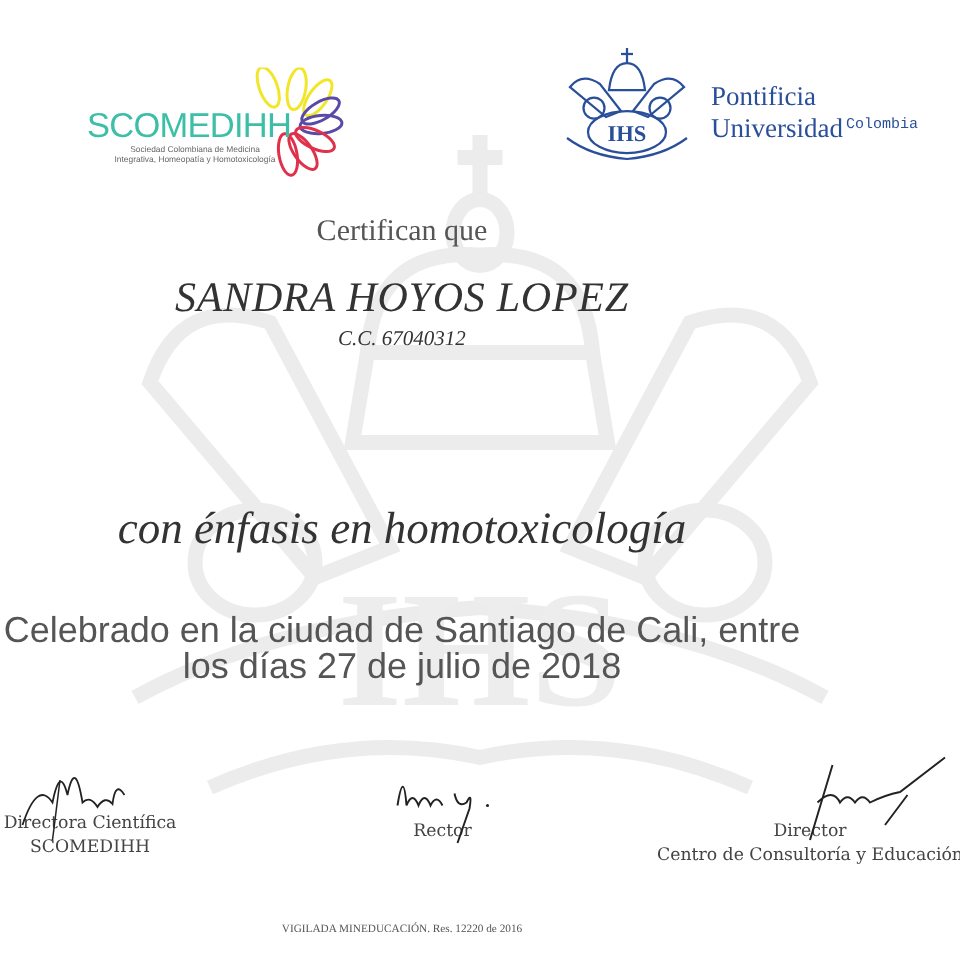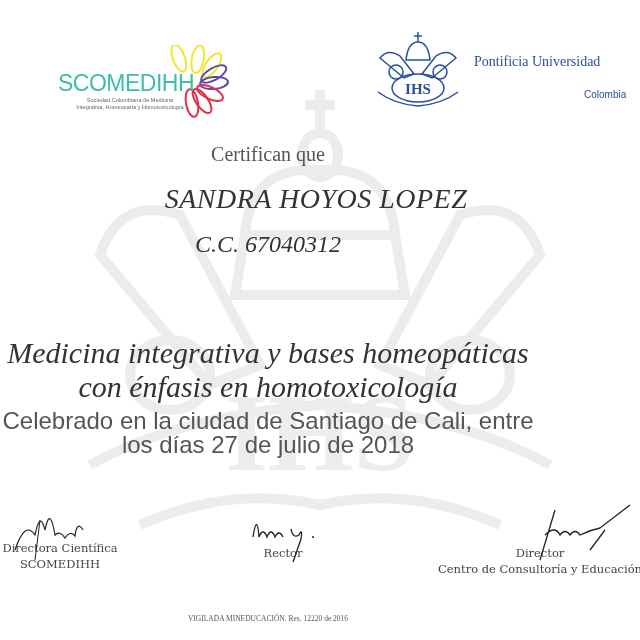--- a/index.html
+++ b/index.html
@@ -11,27 +11,27 @@
   .watermark { position: absolute; left: 60px; top: 85px; width: 520px; height: 470px; }
 
   
   .scom-logo { left: 30px; top: 45px; width: 200px; height: 80px; }
   .scom-title { position: absolute; left: 28px; top: 25px; font-family: "Liberation Sans", sans-serif; font-size: 23px; color: #3cbfa6; letter-spacing: -0.5px; }
   .scom-sub { position: absolute; left: 30px; top: 52px; font-family: "Liberation Sans", sans-serif; font-size: 5.6px; color: #666; line-height: 7px; text-align: center; width: 140px; }
   .petals { position: absolute; left: 130px; top: 0px; width: 80px; height: 80px; }
 
   .jav-logo { left: 374px; top: 30px; width: 230px; height: 80px; }
   .jav-crest { position: absolute; left: 0; top: 0; width: 88px; height: 80px; }
-  .jav-top { position: absolute; left: 100px; top: 24px; font-family: "Liberation Serif", serif; font-size: 14px; color: #2a4f9a; }
+  .jav-top { position: absolute; left: 100px; top: 24px; font-family: "Liberation Serif", serif; font-size: 18px; color: #2a4f9a; }
   .jav-main { position: absolute; left: 100px; top: 38px; font-family: "Liberation Serif", serif; font-size: 24px; color: #2a4f9a; letter-spacing: 0.5px; }
-  .jav-country { position: absolute; left: 190px; top: 59px; font-family: Liberation Sans, sans-serif; font-size: 10px; color: #2a4f9a; margin-left: 20px; }
+  .jav-country { position: absolute; left: 190px; top: 48px; font-family: Liberation Mono, monospace; font-size: 10px; color: #2a4f9a; }
 
   .certifican { top: 143px; font-size: 20px; color: #555; font-family: "Liberation Serif", serif; }
-  .name { top: 183px; font-size: 28px; font-style: italic; color: #333; font-family: "Liberation Serif", serif; letter-spacing: 0.5px; margin-left: 48px; }
-  .cc { top: 231px; font-size: 24px; font-style: italic; color: #333; font-family: "Liberation Serif", serif; }
+  .name { top: 183px; font-size: 28px; font-style: italic; color: #333; font-family: "Liberation Serif", serif; letter-spacing: 0.5px; }
+  .cc { top: 219px; font-size: 14px; font-style: italic; color: #333; font-family: "Liberation Serif", serif; }
   .recibio { top: 258px; font-size: 20px; color: #555; font-family: "Liberation Serif", serif; line-height: 28px; }
   .program { top: 336px; font-size: 30px; font-style: italic; color: #333; font-family: "Liberation Serif", serif; line-height: 34px; }
   .celebrado { top: 409px; font-size: 24px; color: #555; font-family: Liberation Sans, sans-serif; line-height: 24px; }
 
   .sig { position: absolute; text-align: center; font-family: "DejaVu Serif", serif; font-size: 11.5px; color: #444; line-height: 16px; }
   .sig svg { position: absolute; }
   .vigilada { top: 614px; font-family: Liberation Serif, serif; font-size: 7.5px; color: #555; }
 </style>
 </head>
 <body>
@@ -93,38 +93,37 @@
 </div>
 
 <div class="abs center certifican">Certifican que</div>
 <div class="abs center name">SANDRA HOYOS LOPEZ</div>
 <div class="abs center cc">C.C. 67040312</div>
 
 <div class="abs center recibio">
 </div>
 
 <div class="abs center program">
-  <div>Medicina integrativa y bases homeopáticas</div>
   <div>con énfasis en homotoxicología</div>
 </div>
 
 <div class="abs center celebrado">
   <div>Celebrado en la ciudad de Santiago de Cali, entre los días 27 de julio de 2018</div>
 </div>
 
 <div class="sig" style="left:-10px; top:540px; width:140px;">
   <svg style="left:15px; top:-40px; width:90px; height:70px;" viewBox="0 0 90 70">
     <path d="M10 50 Q20 20 30 35 Q35 10 40 30 Q45 5 50 35 Q55 30 60 38 Q65 30 70 36 Q72 20 78 30" fill="none" stroke="#222" stroke-width="1.2"></path>
     <path d="M30 60 L35 20" fill="none" stroke="#222" stroke-width="1"></path>
   </svg>
   <div>Directora Científica</div>
   <div>SCOMEDIHH</div>
 </div>
 
-<div class="sig" style="left:158px; top:545px; width:250px;">
+<div class="sig" style="left:170px; top:545px; width:250px;">
   <svg style="left:85px; top:-38px; width:90px; height:60px;" viewBox="0 0 90 60">
     <path d="M10 30 Q14 5 16 30 Q20 20 24 30 Q28 20 32 30 Q36 22 40 30 M48 22 Q50 32 56 28 Q60 20 58 32 L50 55" fill="none" stroke="#222" stroke-width="1.3"></path>
     <circle cx="70" cy="30" r="1" fill="#222"></circle>
   </svg>
   <div>Rector</div>
 </div>
 
 <div class="sig" style="left:430px; top:545px; width:220px;">
   <svg style="left:80px; top:-45px; width:130px; height:70px;" viewBox="0 0 130 70">
     <path d="M30 60 L45 10 M35 35 Q45 25 50 35 Q55 28 60 35 Q65 28 70 35 Q80 30 90 28 L120 5 M95 30 L80 50" fill="none" stroke="#222" stroke-width="1.3"></path>

